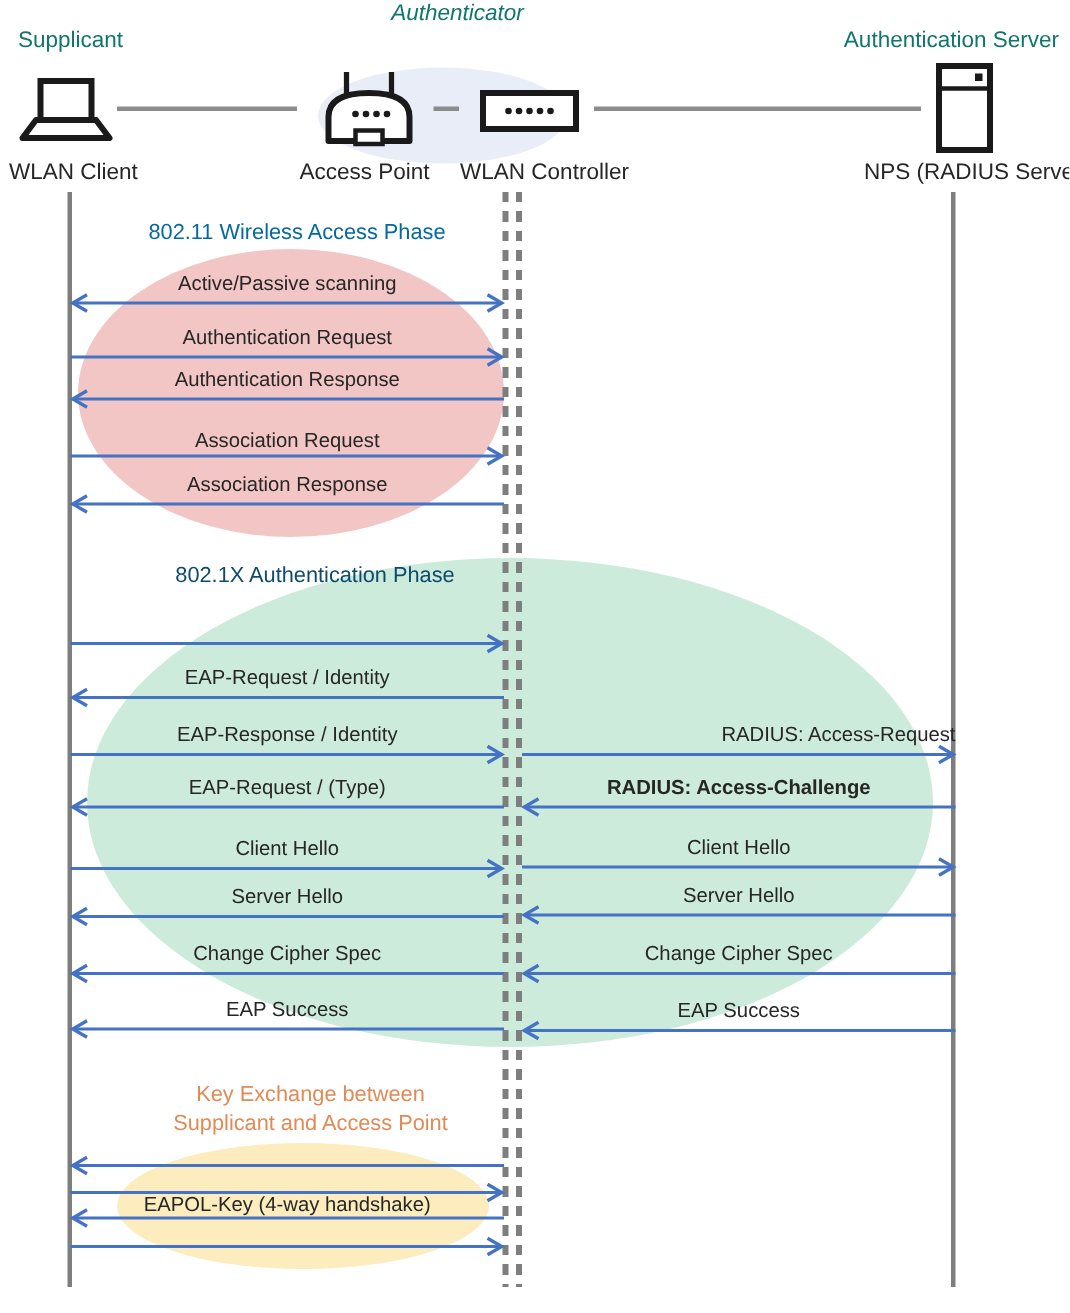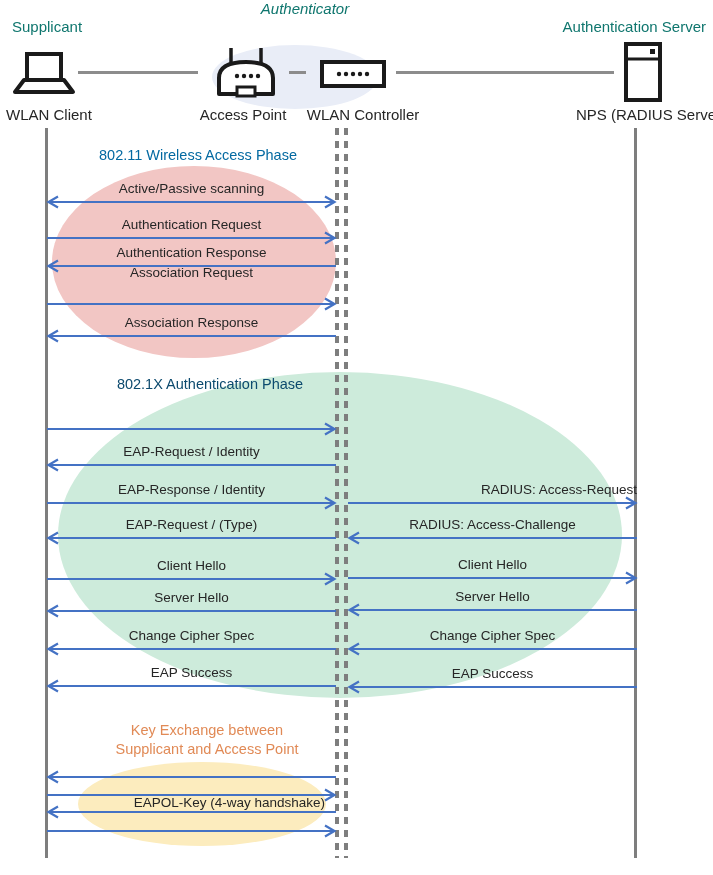--- a/index.html
+++ b/index.html
@@ -102,21 +102,21 @@
       <div class="msg-label" style="left: 47px; width: 289px; top: 217px;">Authentication Request</div>
       <svg width="289" height="14" style="position: absolute; left: 47px; top: 231px; overflow: visible;">
         <line x1="0" x2="286" y1="7" y2="7" stroke="#4472C4" stroke-width="2"></line>
         <path d="M278 1.5 L287.5 7 L278 12.5" stroke="#4472C4" stroke-width="2.2" fill="none"></path>
       </svg>
       <div class="msg-label" style="left: 47px; width: 289px; top: 245px;">Authentication Response</div>
       <svg width="289" height="14" style="position: absolute; left: 47px; top: 259px; overflow: visible;">
         <line x1="3" x2="289" y1="7" y2="7" stroke="#4472C4" stroke-width="2"></line>
         <path d="M11 1.5 L1.5 7 L11 12.5" stroke="#4472C4" stroke-width="2.2" fill="none"></path>
       </svg>
-      <div class="msg-label" style="left: 47px; width: 289px; top: 265px;">Association Request</div>
+      <div class="msg-label" style="left: 47px; width: 289px; top: 286px;">Association Request</div>
       <svg width="289" height="14" style="position: absolute; left: 47px; top: 297px; overflow: visible;">
         <line x1="0" x2="286" y1="7" y2="7" stroke="#4472C4" stroke-width="2"></line>
         <path d="M278 1.5 L287.5 7 L278 12.5" stroke="#4472C4" stroke-width="2.2" fill="none"></path>
       </svg>
       <div class="msg-label" style="left: 47px; width: 289px; top: 315px;">Association Response</div>
       <svg width="289" height="14" style="position: absolute; left: 47px; top: 329px; overflow: visible;">
         <line x1="3" x2="289" y1="7" y2="7" stroke="#4472C4" stroke-width="2"></line>
         <path d="M11 1.5 L1.5 7 L11 12.5" stroke="#4472C4" stroke-width="2.2" fill="none"></path>
       </svg>
       <svg width="289" height="14" style="position: absolute; left: 47px; top: 422px; overflow: visible;">
@@ -136,21 +136,21 @@
       <div class="msg-label" style="left: 348px; width: 289px; top: 482px; text-align: right;">RADIUS: Access-Request</div>
       <svg width="289" height="14" style="position: absolute; left: 348px; top: 496px; overflow: visible;">
         <line x1="0" x2="286" y1="7" y2="7" stroke="#4472C4" stroke-width="2"></line>
         <path d="M278 1.5 L287.5 7 L278 12.5" stroke="#4472C4" stroke-width="2.2" fill="none"></path>
       </svg>
       <div class="msg-label" style="left: 47px; width: 289px; top: 517px;">EAP-Request / (Type)</div>
       <svg width="289" height="14" style="position: absolute; left: 47px; top: 531px; overflow: visible;">
         <line x1="3" x2="289" y1="7" y2="7" stroke="#4472C4" stroke-width="2"></line>
         <path d="M11 1.5 L1.5 7 L11 12.5" stroke="#4472C4" stroke-width="2.2" fill="none"></path>
       </svg>
-      <div class="msg-label" style="left: 348px; width: 289px; top: 517px;">RADIUS: Access-Challenge</div>
+      <div class="msg-label" style="left: 348px; width: 289px; top: 517px; font-weight: bold;">RADIUS: Access-Challenge</div>
       <svg width="289" height="14" style="position: absolute; left: 348px; top: 531px; overflow: visible;">
         <line x1="3" x2="289" y1="7" y2="7" stroke="#4472C4" stroke-width="2"></line>
         <path d="M11 1.5 L1.5 7 L11 12.5" stroke="#4472C4" stroke-width="2.2" fill="none"></path>
       </svg>
       <div class="msg-label" style="left: 47px; width: 289px; top: 558px;">Client Hello</div>
       <svg width="289" height="14" style="position: absolute; left: 47px; top: 572px; overflow: visible;">
         <line x1="0" x2="286" y1="7" y2="7" stroke="#4472C4" stroke-width="2"></line>
         <path d="M278 1.5 L287.5 7 L278 12.5" stroke="#4472C4" stroke-width="2.2" fill="none"></path>
       </svg>
       <div class="msg-label" style="left: 348px; width: 289px; top: 557px;">Client Hello</div>
@@ -189,21 +189,21 @@
         <path d="M11 1.5 L1.5 7 L11 12.5" stroke="#4472C4" stroke-width="2.2" fill="none"></path>
       </svg>
       <svg width="289" height="14" style="position: absolute; left: 47px; top: 770px; overflow: visible;">
         <line x1="3" x2="289" y1="7" y2="7" stroke="#4472C4" stroke-width="2"></line>
         <path d="M11 1.5 L1.5 7 L11 12.5" stroke="#4472C4" stroke-width="2.2" fill="none"></path>
       </svg>
       <svg width="289" height="14" style="position: absolute; left: 47px; top: 788px; overflow: visible;">
         <line x1="0" x2="286" y1="7" y2="7" stroke="#4472C4" stroke-width="2"></line>
         <path d="M278 1.5 L287.5 7 L278 12.5" stroke="#4472C4" stroke-width="2.2" fill="none"></path>
       </svg>
-      <div class="msg-label" style="left: 36px; width: 289px; top: 795px; text-align: right;">EAPOL-Key (4-way handshake)</div>
+      <div class="msg-label" style="left: 47px; width: 289px; top: 795px;">EAPOL-Key (4-way handshake)</div>
       <svg width="289" height="14" style="position: absolute; left: 47px; top: 805px; overflow: visible;">
         <line x1="3" x2="289" y1="7" y2="7" stroke="#4472C4" stroke-width="2"></line>
         <path d="M11 1.5 L1.5 7 L11 12.5" stroke="#4472C4" stroke-width="2.2" fill="none"></path>
       </svg>
       <svg width="289" height="14" style="position: absolute; left: 47px; top: 824px; overflow: visible;">
         <line x1="0" x2="286" y1="7" y2="7" stroke="#4472C4" stroke-width="2"></line>
         <path d="M278 1.5 L287.5 7 L278 12.5" stroke="#4472C4" stroke-width="2.2" fill="none"></path>
       </svg>
     </div>
 

